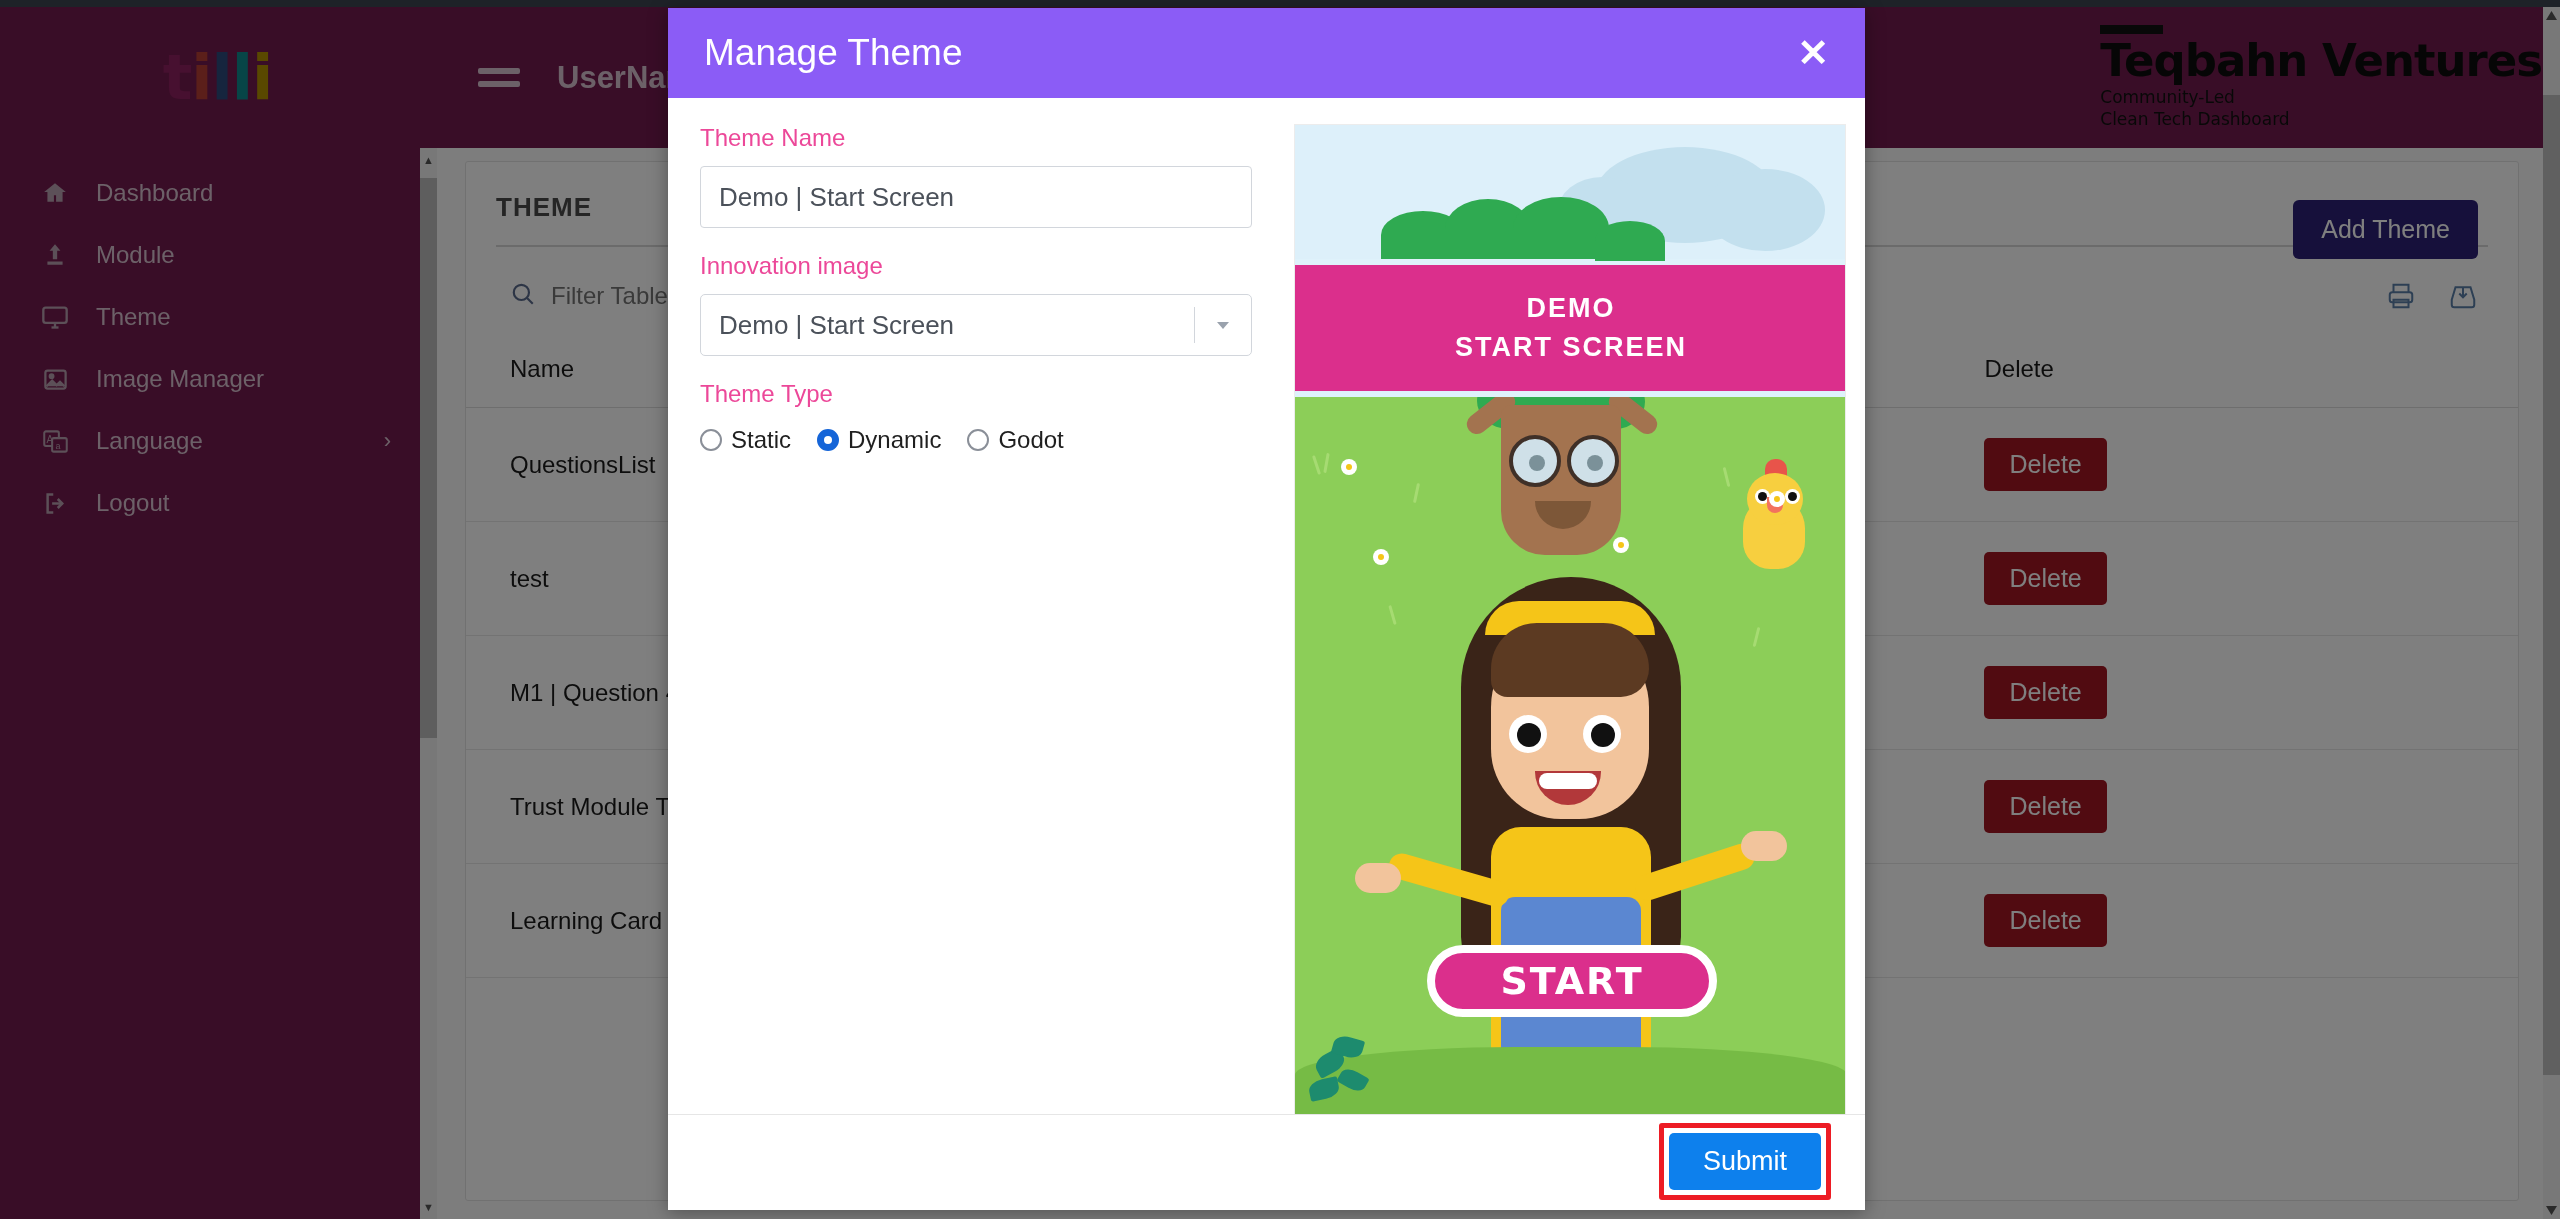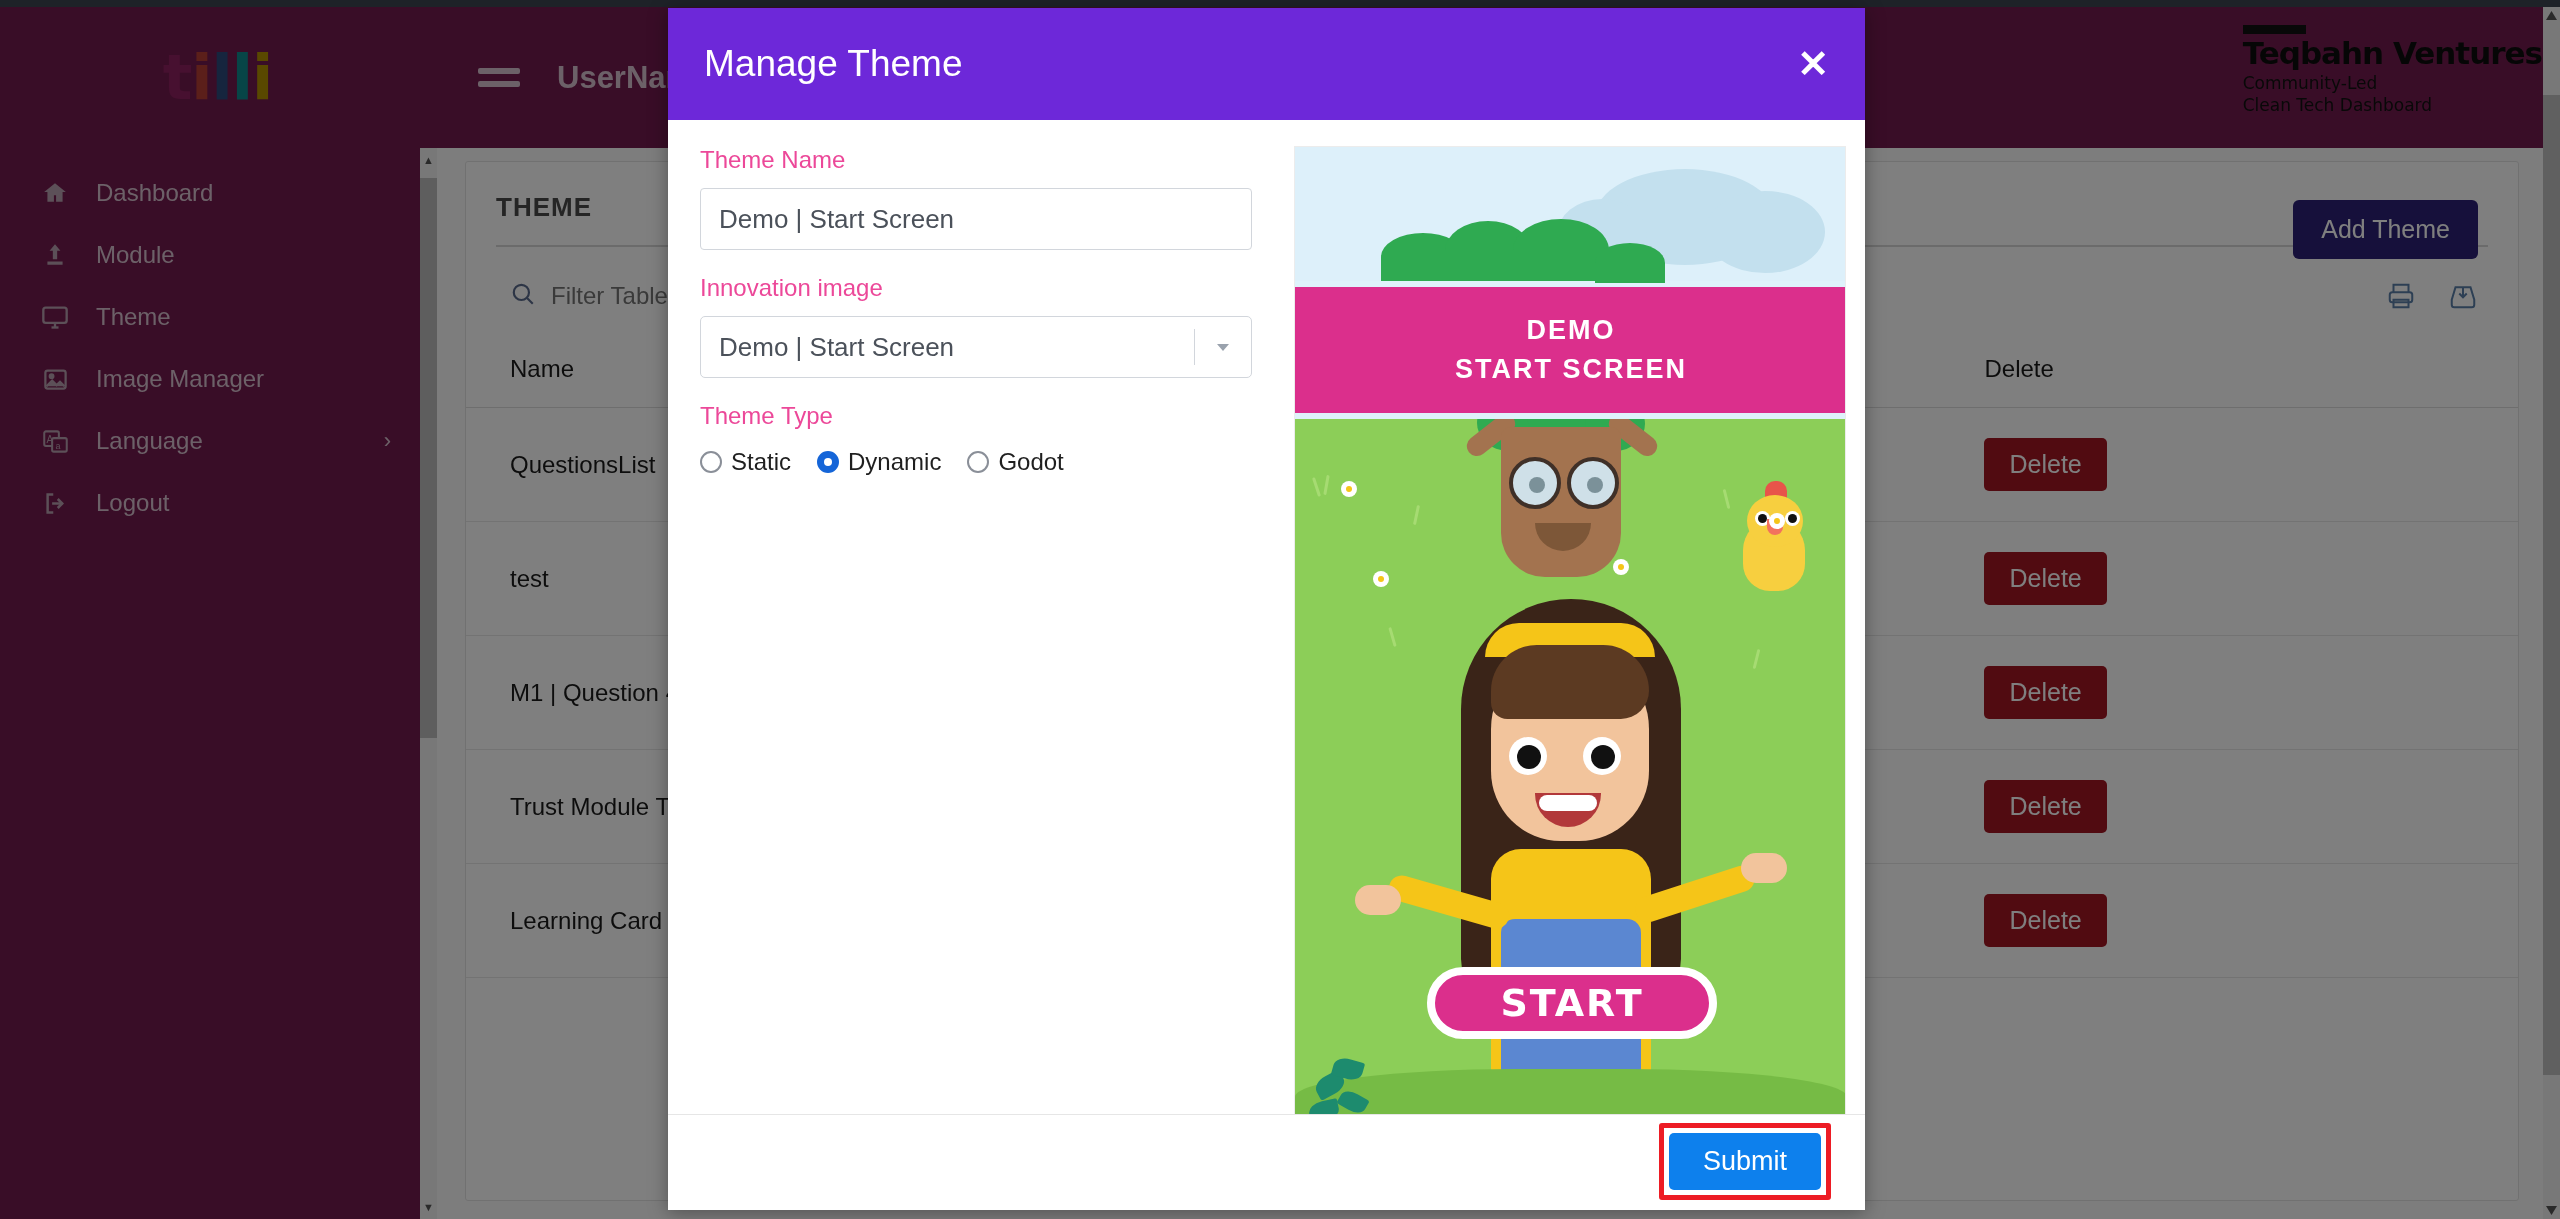--- a/index.html
+++ b/index.html
@@ -65,21 +65,21 @@
   .username {
     margin-left: 37px; font-size: 31px; font-weight: 700; color: #d9c3d1;
     white-space: nowrap;
   }
   .username .uname-value { color: #c8a227; }
   .brand {
     position: absolute; right: 18px; top: 18px; text-align: left;
   }
   .brand-rule { width: 63px; height: 9px; background: #111; margin-bottom: 4px; }
   .brand-title {
-    font-size: 31px; font-weight: 800; color: #0d0d0d; letter-spacing: -1px;
+    font-size: 45px; font-weight: 800; color: #0d0d0d; letter-spacing: -1px;
     font-family: "DejaVu Sans", sans-serif; line-height: 1;
   }
   .brand-sub {
     font-size: 17px; color: #111; line-height: 1.32; margin-top: 3px;
     font-family: "DejaVu Sans", sans-serif;
   }
 
   
   .content {
     position: absolute; top: 148px; left: 435px;
@@ -170,21 +170,21 @@
 
   
   .modal {
     position: absolute; left: 668px; top: 8px;
     width: 1197px; height: 1202px;
     background: #ffffff; z-index: 100;
     box-shadow: 0 3px 18px rgba(0,0,0,0.35);
     display: flex; flex-direction: column;
   }
   .modal-header {
-    background: #6d28d9; height: 112px; display: flex; align-items: center;
+    background: #8b5cf6; height: 90px; display: flex; align-items: center;
     padding: 0 36px; position: relative; flex: 0 0 auto;
   }
   .modal-title { font-size: 37px; color: #ffffff; font-weight: 400; }
   .modal-close {
     position: absolute; right: 36px; top: 50%; transform: translateY(-50%);
     color: #ffffff; font-size: 38px; font-weight: 700; cursor: pointer;
     line-height: 1; background: none; border: none;
     font-family: "Liberation Sans", sans-serif;
   }
   .modal-body {

